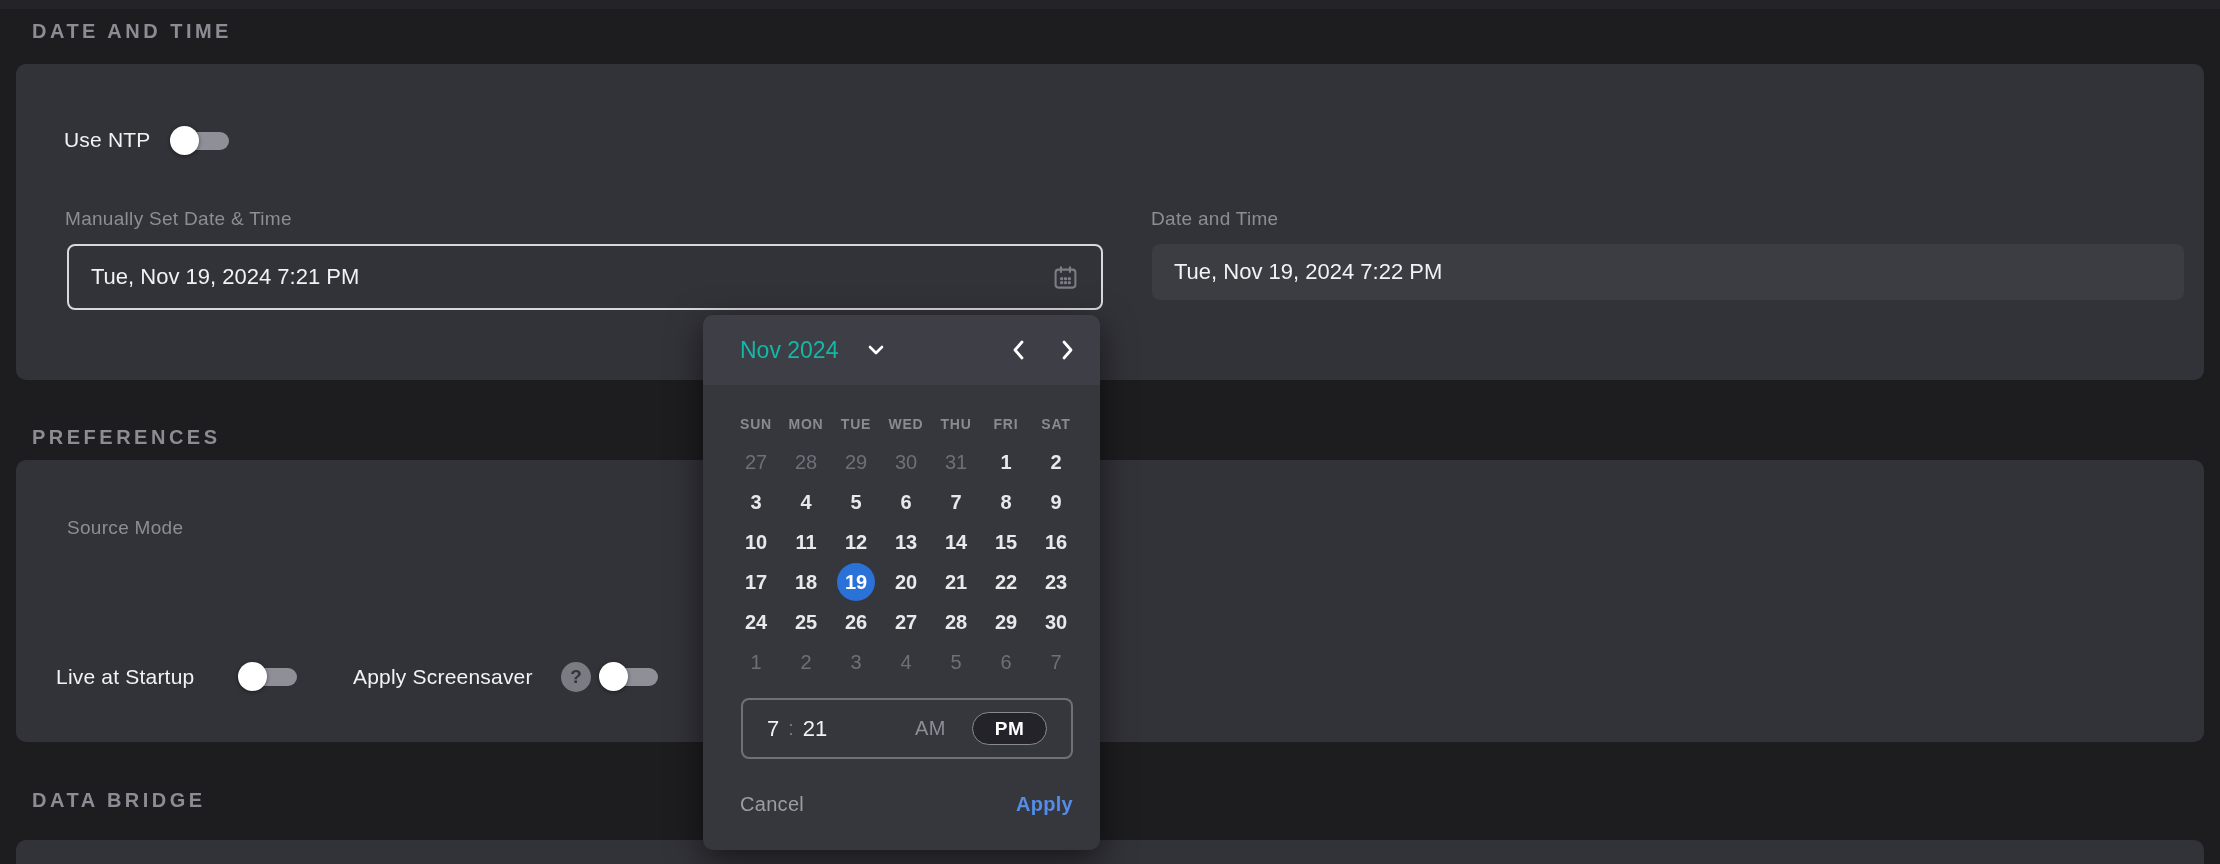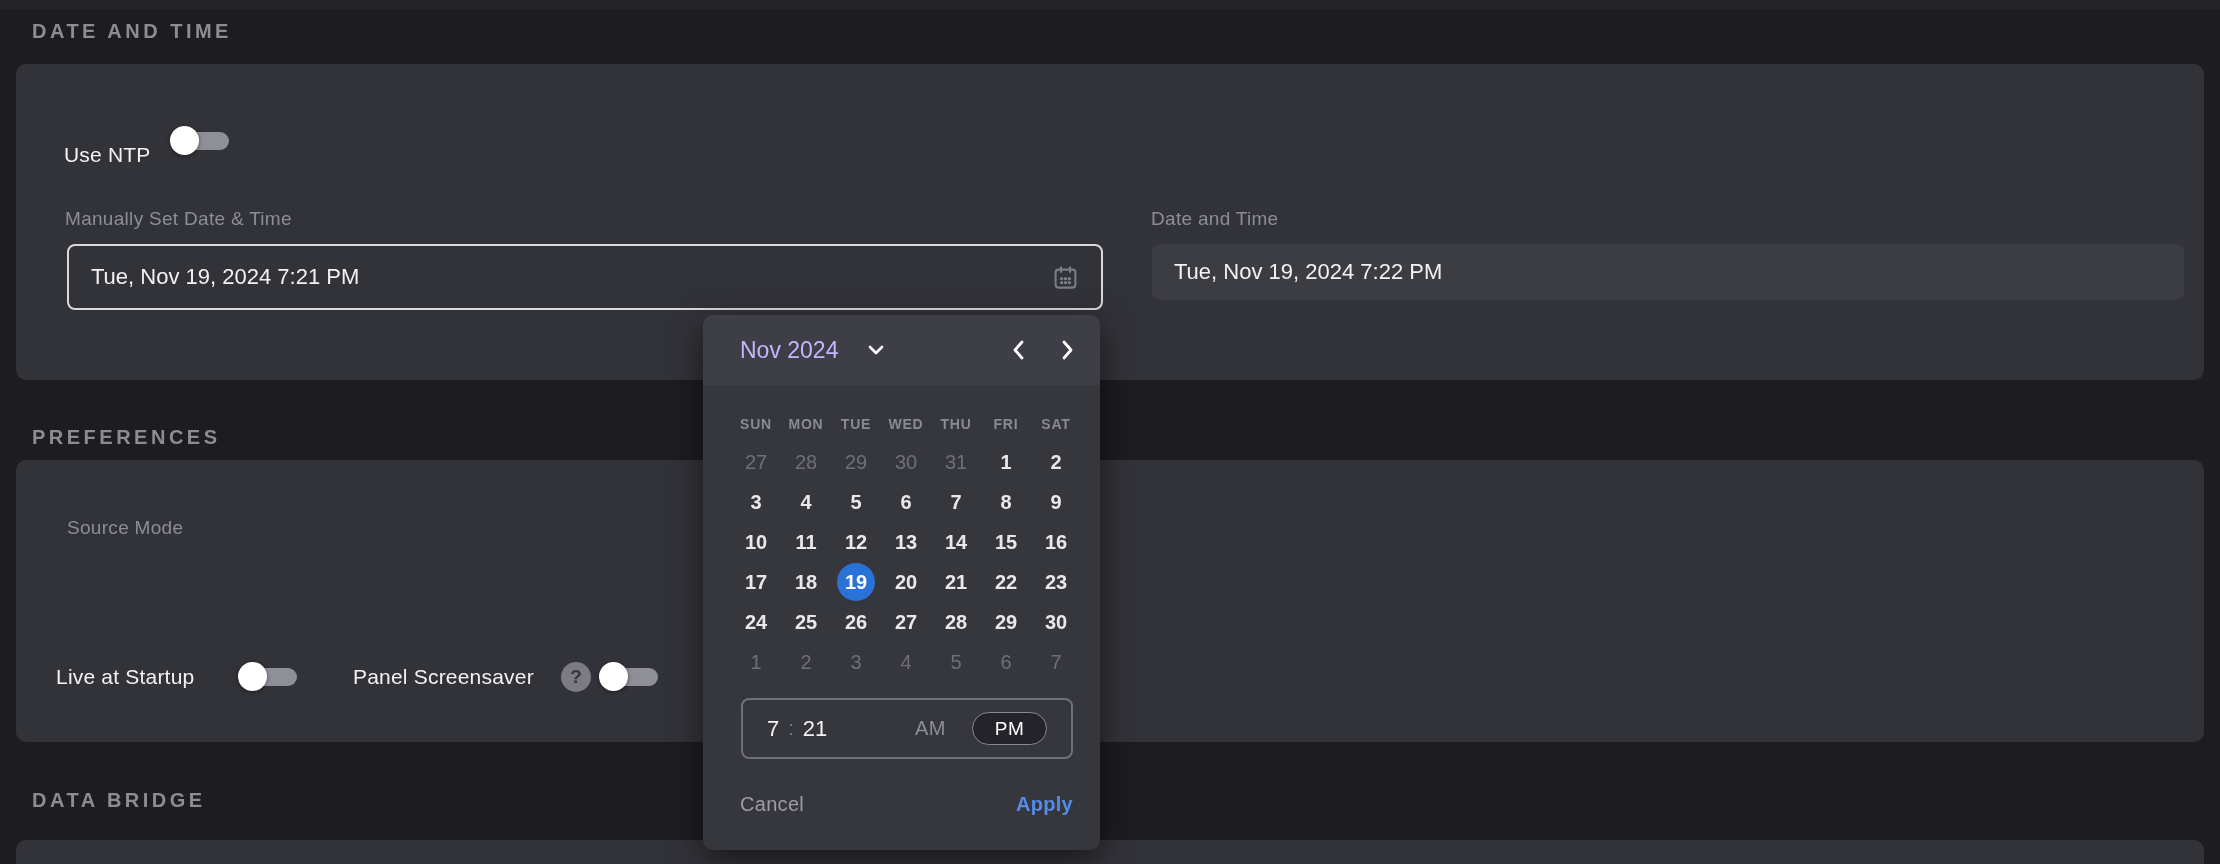--- a/index.html
+++ b/index.html
@@ -20,54 +20,54 @@
   .toggle-knob{position:absolute;left:-2px;top:0;width:29px;height:29px;border-radius:50%;background:#ffffff;
                box-shadow:0 1px 4px rgba(0,0,0,0.45);}
   .help-circle{width:30px;height:30px;border-radius:50%;background:#7b7b83;color:#34343a;
                font-weight:700;font-size:19px;display:flex;align-items:center;justify-content:center;}
   
   .popup{position:absolute;left:703px;top:315px;width:397px;height:535px;background:#36363d;
          border-radius:10px;box-shadow:0 10px 34px rgba(0,0,0,0.55);z-index:50;}
   .popup-header{position:absolute;left:0;top:0;width:100%;height:70px;background:#3e3e46;
                 border-radius:10px 10px 0 0;}
   .month-selector{position:absolute;left:37px;top:0;height:70px;display:flex;align-items:center;gap:28px;
-                  color:#c4b5fd;font-size:23px;font-weight:500;cursor:pointer;}
+                  color:#14b8a6;font-size:23px;font-weight:500;cursor:pointer;}
   .nav-btn{position:absolute;top:0;height:70px;width:34px;display:flex;align-items:center;justify-content:center;cursor:pointer;}
   .weekday-row{position:absolute;left:28px;top:101px;width:350px;display:flex;}
   .wd-cell{width:50px;text-align:center;font-size:14px;color:#8a8a92;font-weight:700;letter-spacing:0.8px;}
   .cal-grid{position:absolute;left:28px;top:127px;width:350px;display:flex;flex-wrap:wrap;}
   .cal-cell{width:50px;height:40px;display:flex;align-items:center;justify-content:center;
             font-size:20px;font-weight:600;color:#e9e9ec;cursor:pointer;}
   .cal-cell[data-state="outside"]{color:#6f6f78;font-weight:400;}
   .cal-cell .day-num{display:flex;align-items:center;justify-content:center;width:38px;height:38px;border-radius:50%;}
   .cal-cell[data-state="selected"] .day-num{background:#2a71d8;color:#ffffff;}
   .time-box{position:absolute;left:38px;top:383px;width:332px;height:61px;box-sizing:border-box;
             border:2px solid #70707a;border-radius:8px;display:flex;align-items:center;padding:0 24px;}
   .time-digit{font-size:22px;color:#f2f2f4;font-weight:500;}
   .time-colon{font-size:20px;color:#77777f;margin:0 9px;}
   .meridiem-am{font-size:20px;color:#8d8d95;letter-spacing:0.5px;margin-left:auto;margin-right:26px;cursor:pointer;}
   .meridiem-pm{width:75px;height:33px;border-radius:17px;background:#232329;border:1.5px solid #898992;
                display:flex;align-items:center;justify-content:center;color:#ffffff;font-size:19px;
-               font-weight:400;letter-spacing:0.5px;box-sizing:border-box;cursor:pointer;}
+               font-weight:700;letter-spacing:0.5px;box-sizing:border-box;cursor:pointer;}
   .btn-cancel{position:absolute;left:37px;top:478px;font-size:20px;color:#9c9ca3;cursor:pointer;letter-spacing:0.3px;}
   .btn-apply{position:absolute;right:27px;top:478px;font-size:20px;color:#538ceb;font-weight:600;cursor:pointer;letter-spacing:0.3px;}
   svg{display:block;}
 </style>
 </head>
 <body>
 
 <div class="page">
 
   <div class="abs" style="left:0;top:0;width:2220px;height:9px;background:#242428;"></div>
 
   <div class="abs section-title" style="left:32px;top:20px;">DATE AND TIME</div>
 
   <div class="abs panel" style="left:16px;top:64px;width:2188px;height:316px;"></div>
 
-  <div class="abs row-label" style="left:64px;top:128px;margin-top:15px;">Use NTP</div>
+  <div class="abs row-label" style="left:64px;top:128px;">Use NTP</div>
   <div class="toggle" style="left:172px;top:126px;">
     <div class="toggle-track"></div>
     <div class="toggle-knob"></div>
   </div>
 
   <div class="abs field-label" style="left:65px;top:208px;">Manually Set Date &amp; Time</div>
 
   <div class="abs text-input" style="left:67px;top:244px;width:1036px;height:66px;">
     <span>Tue, Nov 19, 2024 7:21 PM</span>
     <span>
@@ -95,21 +95,21 @@
   <div class="abs panel" style="left:16px;top:460px;width:2188px;height:282px;"></div>
 
   <div class="abs field-label" style="left:67px;top:517px;">Source Mode</div>
 
   <div class="abs row-label" style="left:56px;top:665px;">Live at Startup</div>
   <div class="toggle" style="left:240px;top:662px;">
     <div class="toggle-track"></div>
     <div class="toggle-knob"></div>
   </div>
 
-  <div class="abs row-label" style="left:353px;top:665px;">Panel Screensaver</div>
+  <div class="abs row-label" style="left:353px;top:665px;">Apply Screensaver</div>
   <div class="abs help-circle" style="left:561px;top:662px;">?</div>
   <div class="toggle" style="left:601px;top:662px;">
     <div class="toggle-track"></div>
     <div class="toggle-knob"></div>
   </div>
 
   <div class="abs section-title" style="left:32px;top:789px;">DATA BRIDGE</div>
   <div class="abs panel" style="left:16px;top:840px;width:2188px;height:60px;border-radius:10px 10px 0 0;"></div>
 
   <div class="popup">

